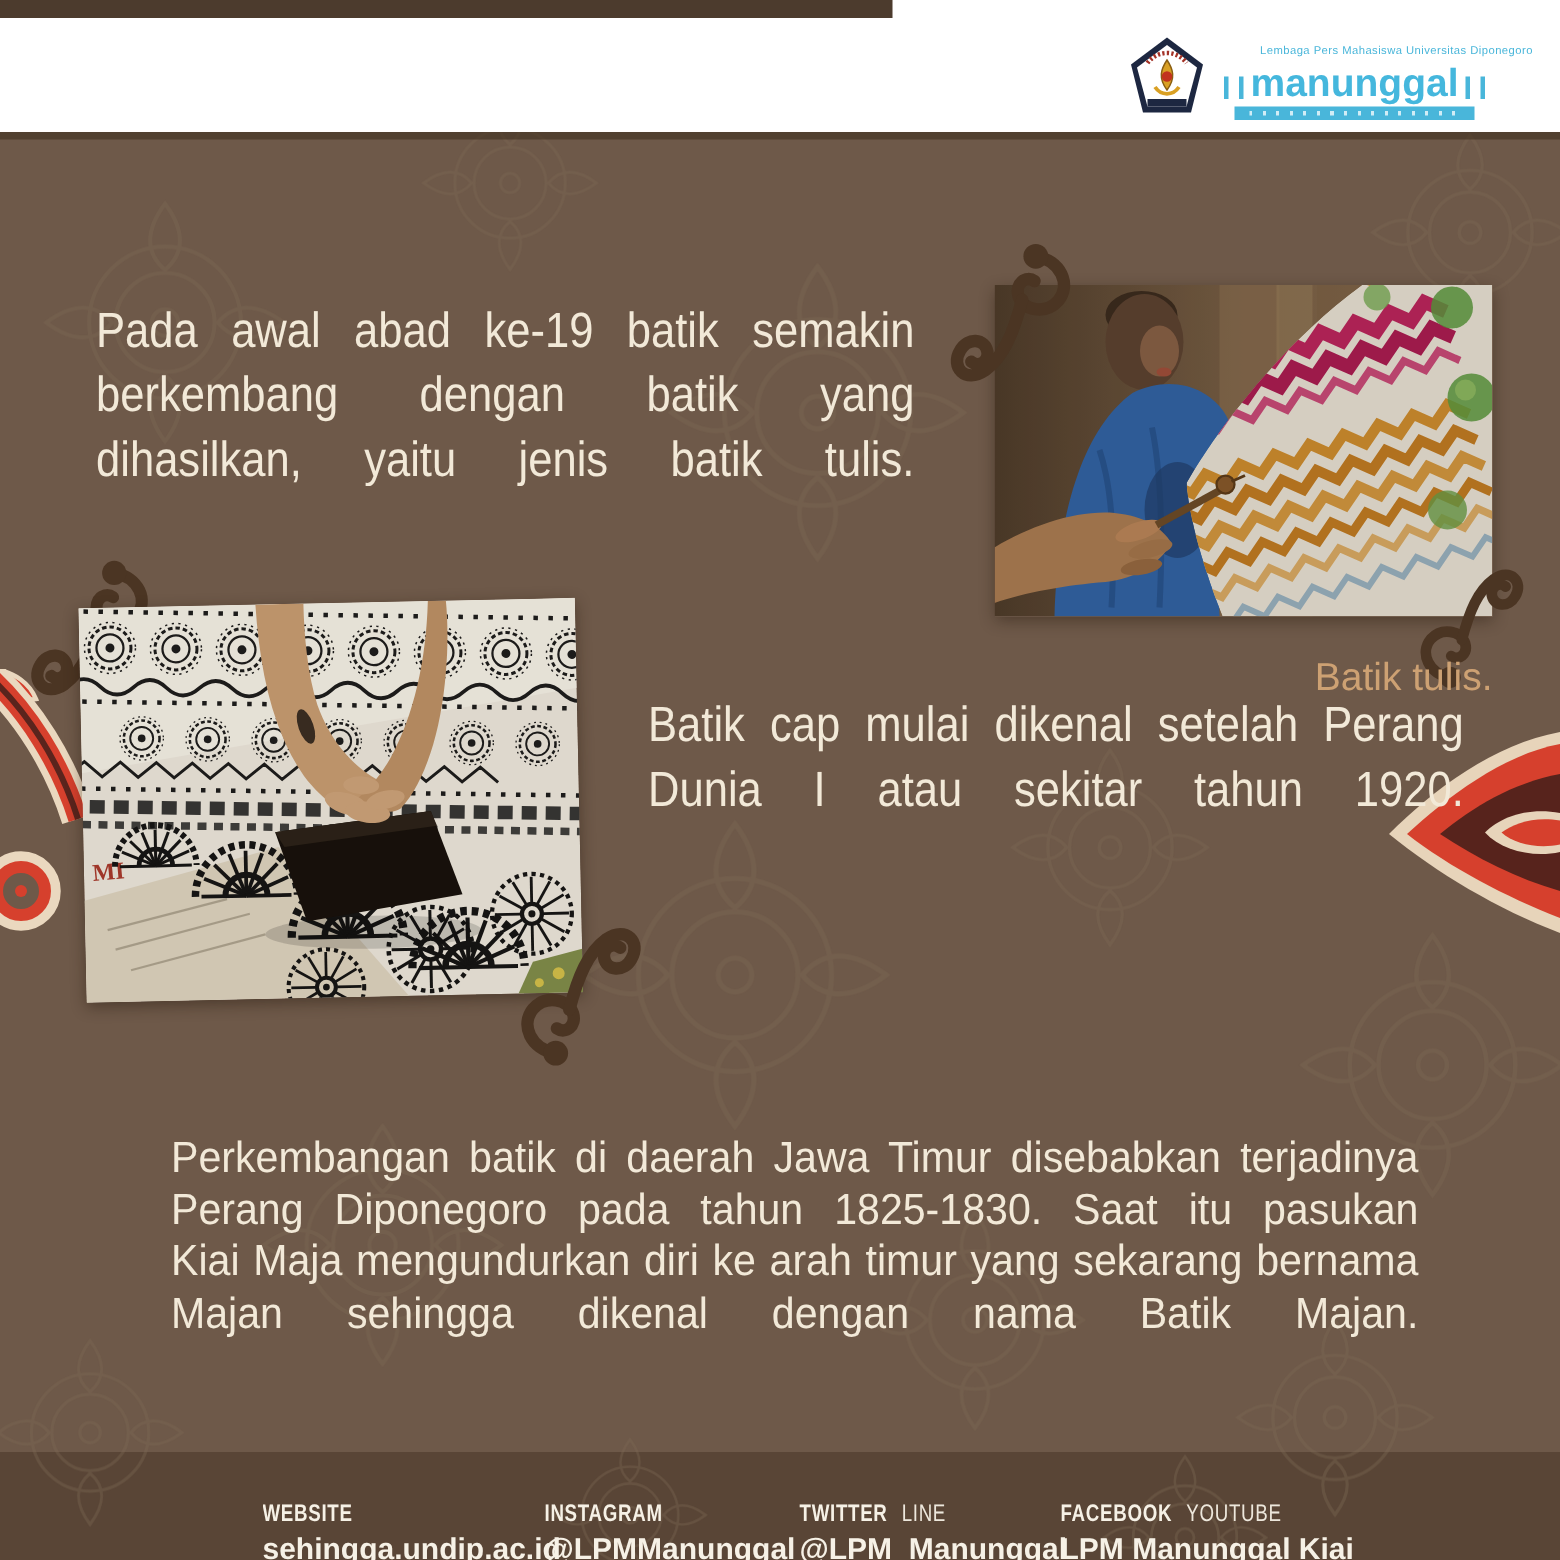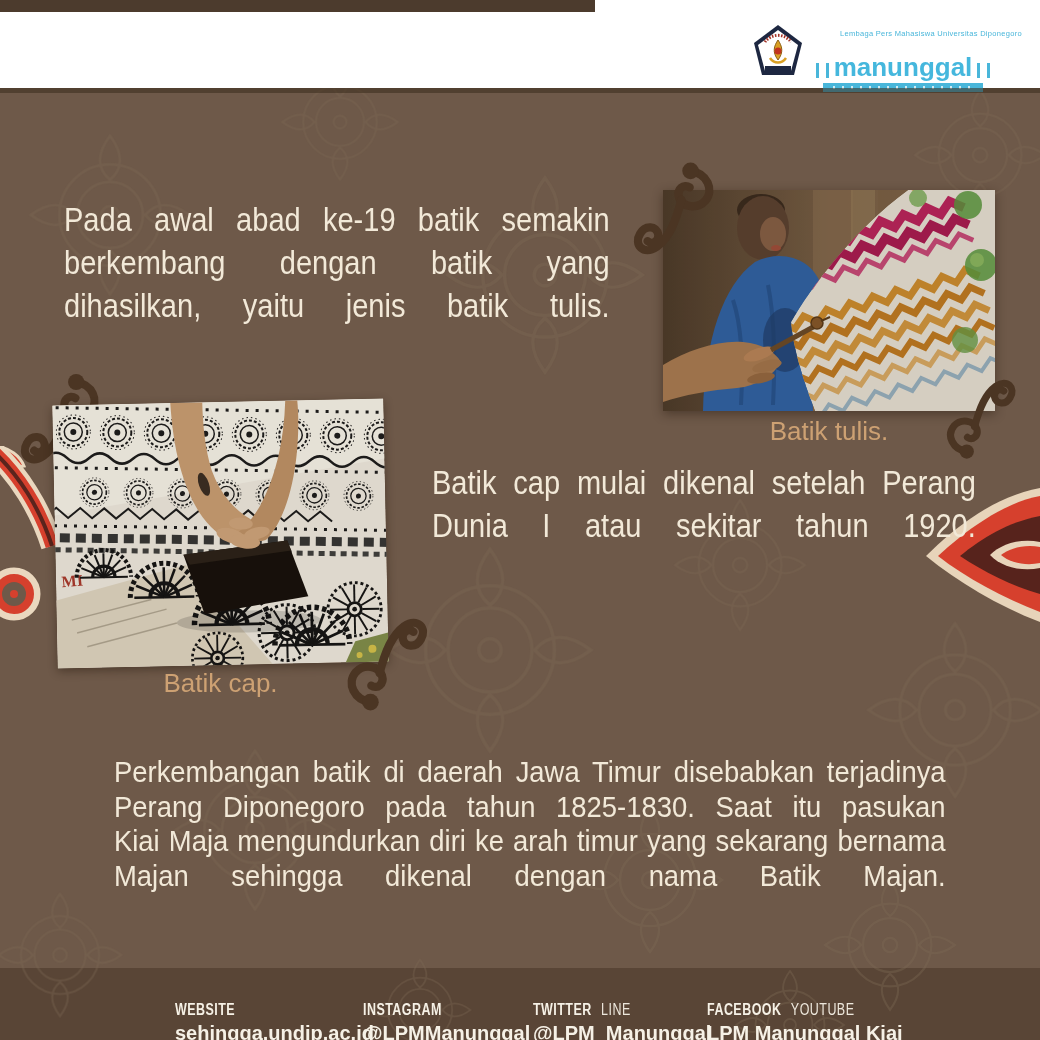--- a/index.html
+++ b/index.html
@@ -10,38 +10,38 @@
   
   .z0{z-index:0}.z1{z-index:1}.z2{z-index:2}.z3{z-index:3}.z4{z-index:4}.z5{z-index:5}.z6{z-index:6}
 
   
   .header{left:0;top:0;width:1040px;height:88px;background:#ffffff;}
   .top-strip{left:0;top:0;width:595px;height:12px;background:#4c3b2d;}
   .header-divider{left:0;top:88px;width:1040px;height:5px;background:rgba(58,43,28,.55);}
   .undip-logo{left:752px;top:24px;width:52px;height:58px;}
   .manunggal-logo{left:812px;top:29px;width:182px;height:54px;text-align:center;}
   .org-line{font-size:7.5px;letter-spacing:.3px;color:#49b6da;white-space:nowrap;padding-left:28px;}
-  .wordmark-row{display:flex;align-items:center;justify-content:center;gap:5px;margin-top:16px;}
+  .wordmark-row{display:flex;align-items:center;justify-content:center;gap:5px;margin-top:4px;}
   .logo-bars{display:inline-block;width:7px;height:15px;border-left:3px solid #49b6da;border-right:3px solid #49b6da;margin-top:6px;}
   .wordmark{font-size:26px;font-weight:700;color:#45b7dd;letter-spacing:0px;line-height:26px;}
   .tagline-bar{margin:3px auto 0;width:160px;height:9px;background:#49b6da;
      background-image:repeating-linear-gradient(90deg,rgba(255,255,255,.75) 0 2px,rgba(255,255,255,0) 2px 9px);
      background-size:140px 3px;background-position:10px 3px;background-repeat:no-repeat;}
 
   
   .para{color:#f2e9d8;}
   .para .line{text-align:justify;text-align-last:justify;}
   .para1{left:64px;top:198px;width:620px;font-size:33px;line-height:43px;
          transform:scaleX(.88);transform-origin:left top;}
   .para2{left:432px;top:461px;width:618px;font-size:33px;line-height:43px;
          transform:scaleX(.88);transform-origin:left top;}
   .para3{left:114px;top:755px;width:880px;font-size:29px;line-height:34.5px;
          transform:scaleX(.945);transform-origin:left top;}
   .caption{color:#cda173;font-size:26px;text-align:center;}
-  .caption-tulis{left:663px;top:416px;width:332px;}
+  .caption-tulis{left:663px;top:436px;width:332px;text-align:right;}
   .caption-cap{left:55px;top:668px;width:331px;}
 
   
   .photo{box-shadow:0 3px 10px rgba(35,22,10,.45);overflow:hidden;}
   .photo-tulis{left:663px;top:190px;width:332px;height:221px;}
   .photo-cap{left:55px;top:402px;width:331px;height:263px;transform:rotate(-1.2deg);}
   .photo svg{display:block;}
 
   
   .footer-band{left:0;top:968px;width:1040px;height:72px;background:#594536;}
@@ -314,21 +314,20 @@
       <ellipse cx="150" cy="82" rx="5" ry="12" fill="#3a2d22" transform="rotate(-18 150 82)"></ellipse>
       <g fill="#cda37a">
         <ellipse cx="176" cy="134" rx="15" ry="7" transform="rotate(18 176 134)"></ellipse>
         <ellipse cx="190" cy="140" rx="15" ry="7" transform="rotate(8 190 140)"></ellipse>
         <ellipse cx="202" cy="132" rx="13" ry="6" transform="rotate(-12 202 132)"></ellipse>
         <ellipse cx="186" cy="122" rx="12" ry="6" transform="rotate(4 186 122)"></ellipse>
       </g>
       <rect width="331" height="263" fill="#2a1b10" opacity="0.07"></rect>
     </svg>
   </div>
-  <div class="abs caption caption-cap z5">Batik cap.</div>
 
   <svg class="abs z4" style="left:344px;top:594px;transform:rotate(180deg)" width="86" height="122" viewBox="-8 0 104 140">
     <use href="#swirl-ornament"></use>
   </svg>
 
   <div class="abs para para2 z5">
     <div class="line">Batik cap mulai dikenal setelah Perang</div>
     <div class="line">Dunia I atau sekitar tahun 1920.</div>
   </div>
 

